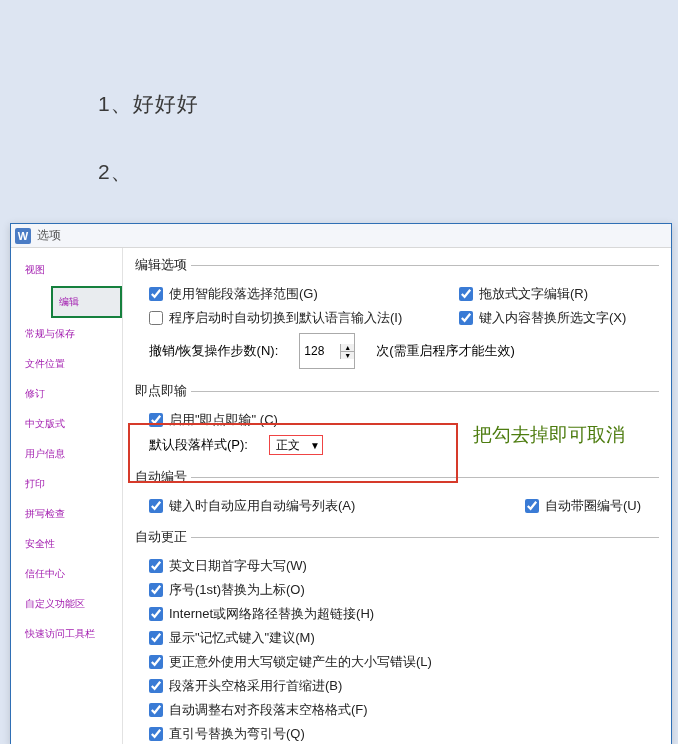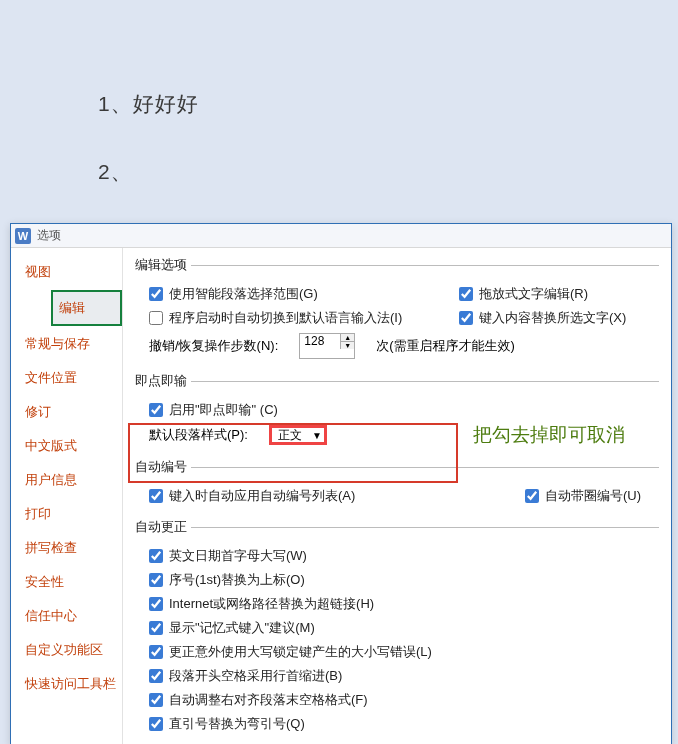--- a/index.html
+++ b/index.html
@@ -58,22 +58,22 @@
     height: 496px;
   }
   .sidebar {
     width: 112px;
     background: #fff;
     padding: 8px 0 8px 8px;
     border-right: 1px solid #e2e2e2;
   }
   .sidebar-item {
     padding: 7px 6px;
-    font-size: 13px;
-    color: #c2410c;
+    font-size: 10px;
+    color: #a21caf;
     cursor: pointer;
     margin-bottom: 2px;
     font-family: Liberation Mono, monospace;
   }
   .sidebar-item.selected {
     border: 2px solid #15803d;
     background: #e9ecef;
     margin-left: 32px;
   }
   .content {
@@ -112,23 +112,23 @@
   .row-two .col-l { width: 310px; }
   .row-two .col-r { flex: 1; }
   .spin-row {
     display: flex;
     align-items: center;
     padding: 3px 0 3px 14px;
     gap: 21px;
   }
   .spinner {
     display: inline-flex;
-    align-items: flex-start;
+    align-items: center;
     border: 1px solid #aaa;
-    height: 26px;
+    height: 36px;
     background: #fff;
   }
   .spinner input {
     width: 40px;
     border: none;
     text-align: left;
     padding: 0 4px;
     font-size: 12px;
   }
   .spinner .arrows {
@@ -143,21 +143,21 @@
     display: flex;
     align-items: center;
     justify-content: center;
     cursor: pointer;
     background: #f0f0f0;
   }
   .spinner .arrows span:first-child { border-bottom: 1px solid #aaa; }
   .select-wrap {
     display: inline-flex;
     align-items: center;
-    border: 3px solid #ef4444;
+    border: 1px solid #ef4444;
     background: #fff;
     height: 20px;
     padding: 0 2px 0 6px;
     font-size: 12px;
   }
   .select-wrap .caret {
     margin-left: 10px;
     font-size: 10px;
   }
   input[type=checkbox].cb {

